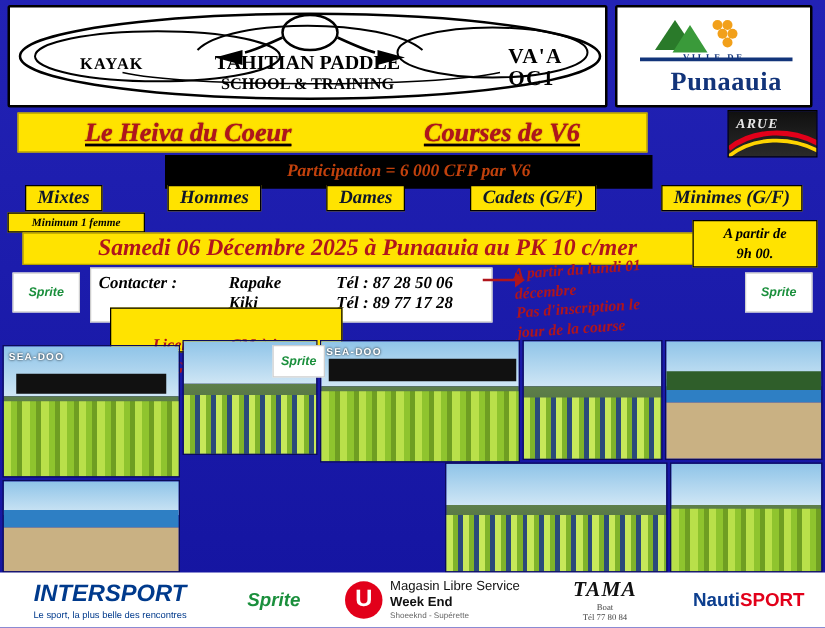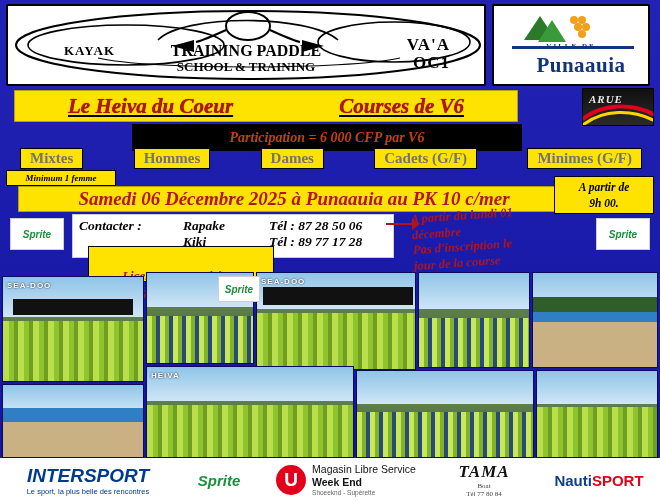--- a/index.html
+++ b/index.html
@@ -23,21 +23,21 @@
   }
   .logo-box {
     background: #fff; border: 2px solid #000; border-radius: 2px;
     position: relative; overflow: hidden;
   }
   .logo-main { width: 480px; }
   .logo-city { width: 158px; background:#fff; }
 
   .kayak-word, .vaa-word {
     position: absolute; font-weight: bold; font-family: "Liberation Serif", serif;
-    color: #000; text-align: right; line-height: 1.05;
+    color: #000; text-align: left; line-height: 1.05;
   }
   .kayak-word { left: 56px; top: 38px; font-size: 13px; letter-spacing: 1px; }
   .vaa-word { right: 34px; top: 30px; font-size: 17px; letter-spacing: 1px; }
   .tps-title {
     position: absolute; left: 0; right: 0; top: 36px; text-align: center;
     font-size: 16px; font-weight: bold; color: #000; line-height: 1.12;
     font-family: "Liberation Serif", serif;
   }
   .tps-title small { font-size: 13px; display: block; }
 
@@ -84,21 +84,21 @@
     font-family: "Liberation Serif", serif;
   }
 
   
   .cats {
     position: absolute; left: 20px; top: 146px; width: 622px; height: 24px;
     display: flex; align-items: center; justify-content: space-between;
   }
   .cat {
     background: #ffe300; border: 1px solid #000; padding: 1px 9px;
-    color: #737373; font-size: 15px; font-weight: bold; 
+    color: #0f172a; font-size: 15px; font-weight: bold; font-style: italic;
     font-family: "Liberation Serif", serif;
   }
 
   
   .min-note {
     position: absolute; left: 6px; top: 170px; width: 110px; height: 16px;
     background: #ffe300; border: 1px solid #000;
     font-size: 9px; font-style: italic; color: #000; font-weight: bold;
     display: flex; align-items: center; justify-content: center;
   }
@@ -227,21 +227,21 @@
         <path d="M186 34 l-22 6 l22 6 z" fill="#000"></path>
         <path d="M294 34 l22 6 l-22 6 z" fill="#000"></path>
         <path d="M90 52 C140 64, 340 64, 392 52" stroke="#000" stroke-width="1.2" fill="none"></path>
       </svg>
       <div class="kayak-word">KAYAK</div>
       <div class="vaa-word">
         <div>VA'A</div>
         <div>OC1</div>
       </div>
       <div class="tps-title">
-        <span>TRAINING PADDLE</span>
+        <span>TAHITIAN PADDLE</span>
         <small>SCHOOL &amp; TRAINING</small>
       </div>
     </div>
 
     <div class="logo-box logo-city">
       <svg class="hdr" width="158" height="78" viewBox="0 0 158 78">
         <path d="M30 34 L46 10 L62 34 Z" fill="#2a7a2a"></path>
         <path d="M44 36 L58 14 L72 36 Z" fill="#3a9a3a"></path>
         <circle cx="80" cy="14" r="4" fill="#f2a01a"></circle>
         <circle cx="88" cy="14" r="4" fill="#f2a01a"></circle>
@@ -370,26 +370,20 @@
       <div class="label"></div>
     </div>
 
     <div class="ph" style="left:2px; top:114px; width:142px; height:74px;">
       <div class="sky"></div>
         <div class="water"></div>
         <div class="sand"></div>
       <div class="label"></div>
     </div>
 
-    <div class="ph" style="left:146px; top:96px; width:208px; height:92px;">
-      <div class="sky"></div>
-        <div class="ground"></div>
-      <div class="crowd"></div>
-      <div class="label">HEIVA</div>
-    </div>
 
     <div class="ph" style="left:356px; top:100px; width:178px; height:88px;">
       <div class="sky"></div>
         <div class="ground"></div>
       <div class="crowd2"></div>
       <div class="label"></div>
     </div>
 
     <div class="ph" style="left:536px; top:100px; width:122px; height:88px;">
       <div class="sky"></div>

